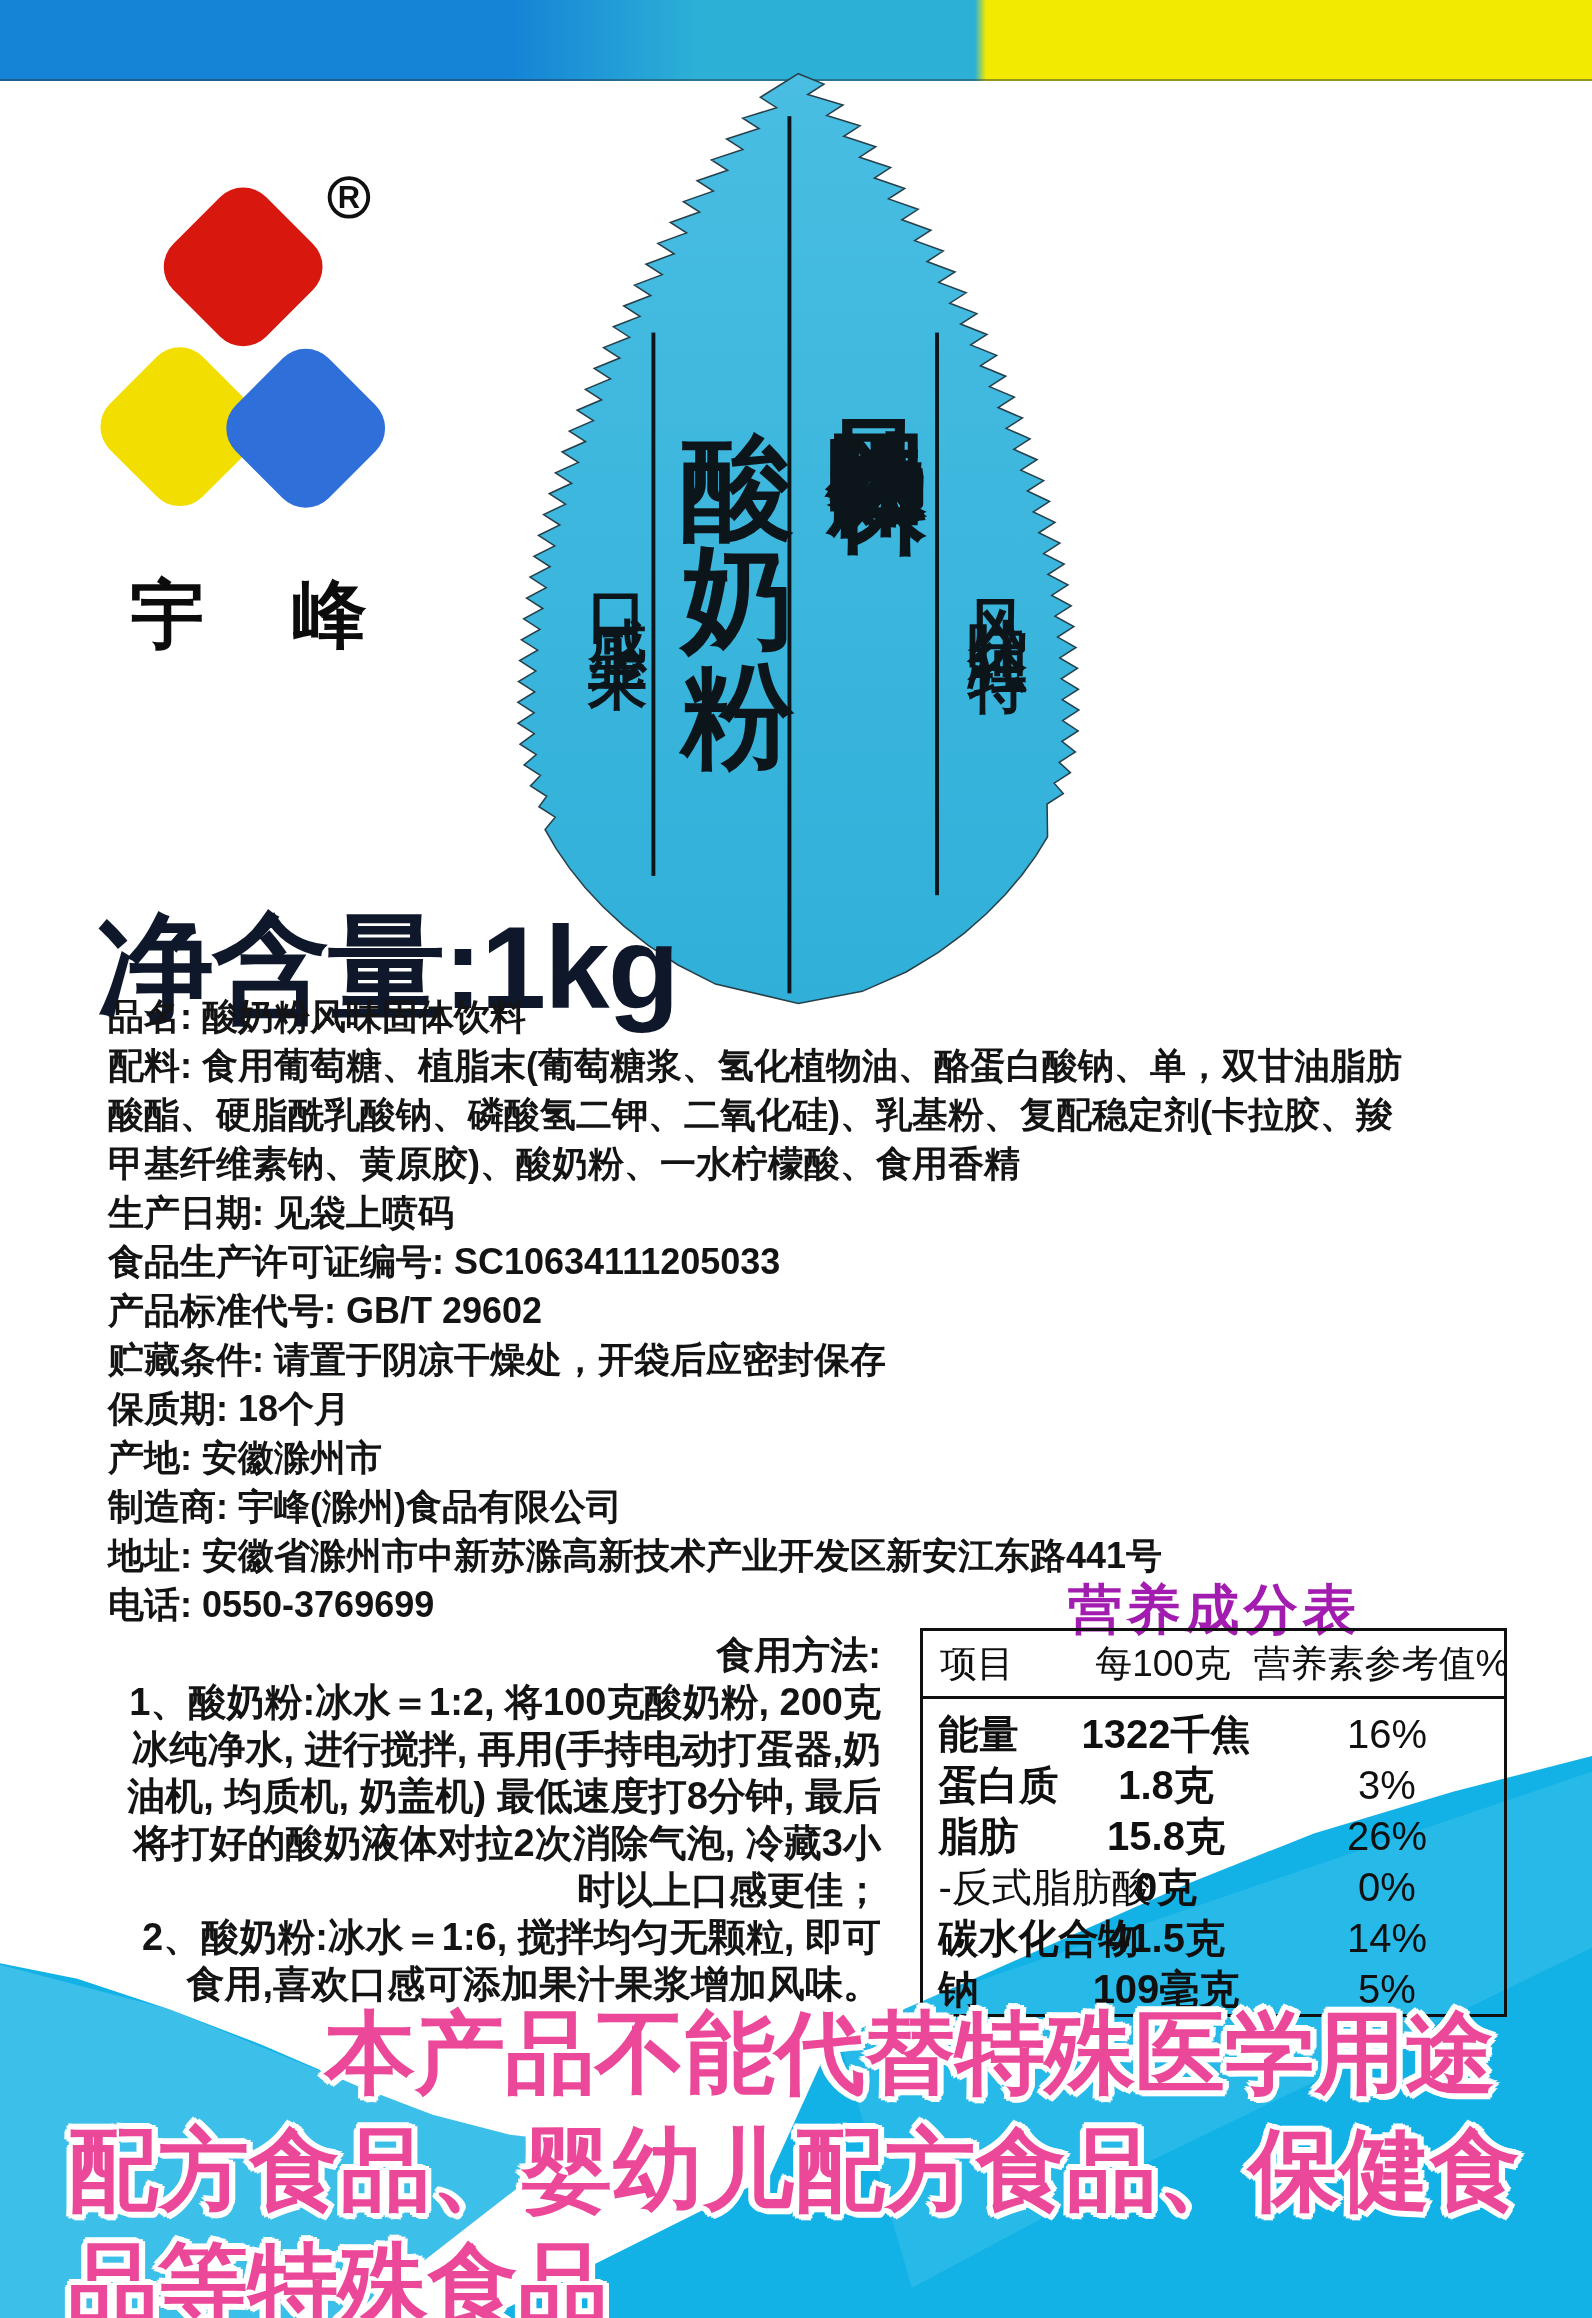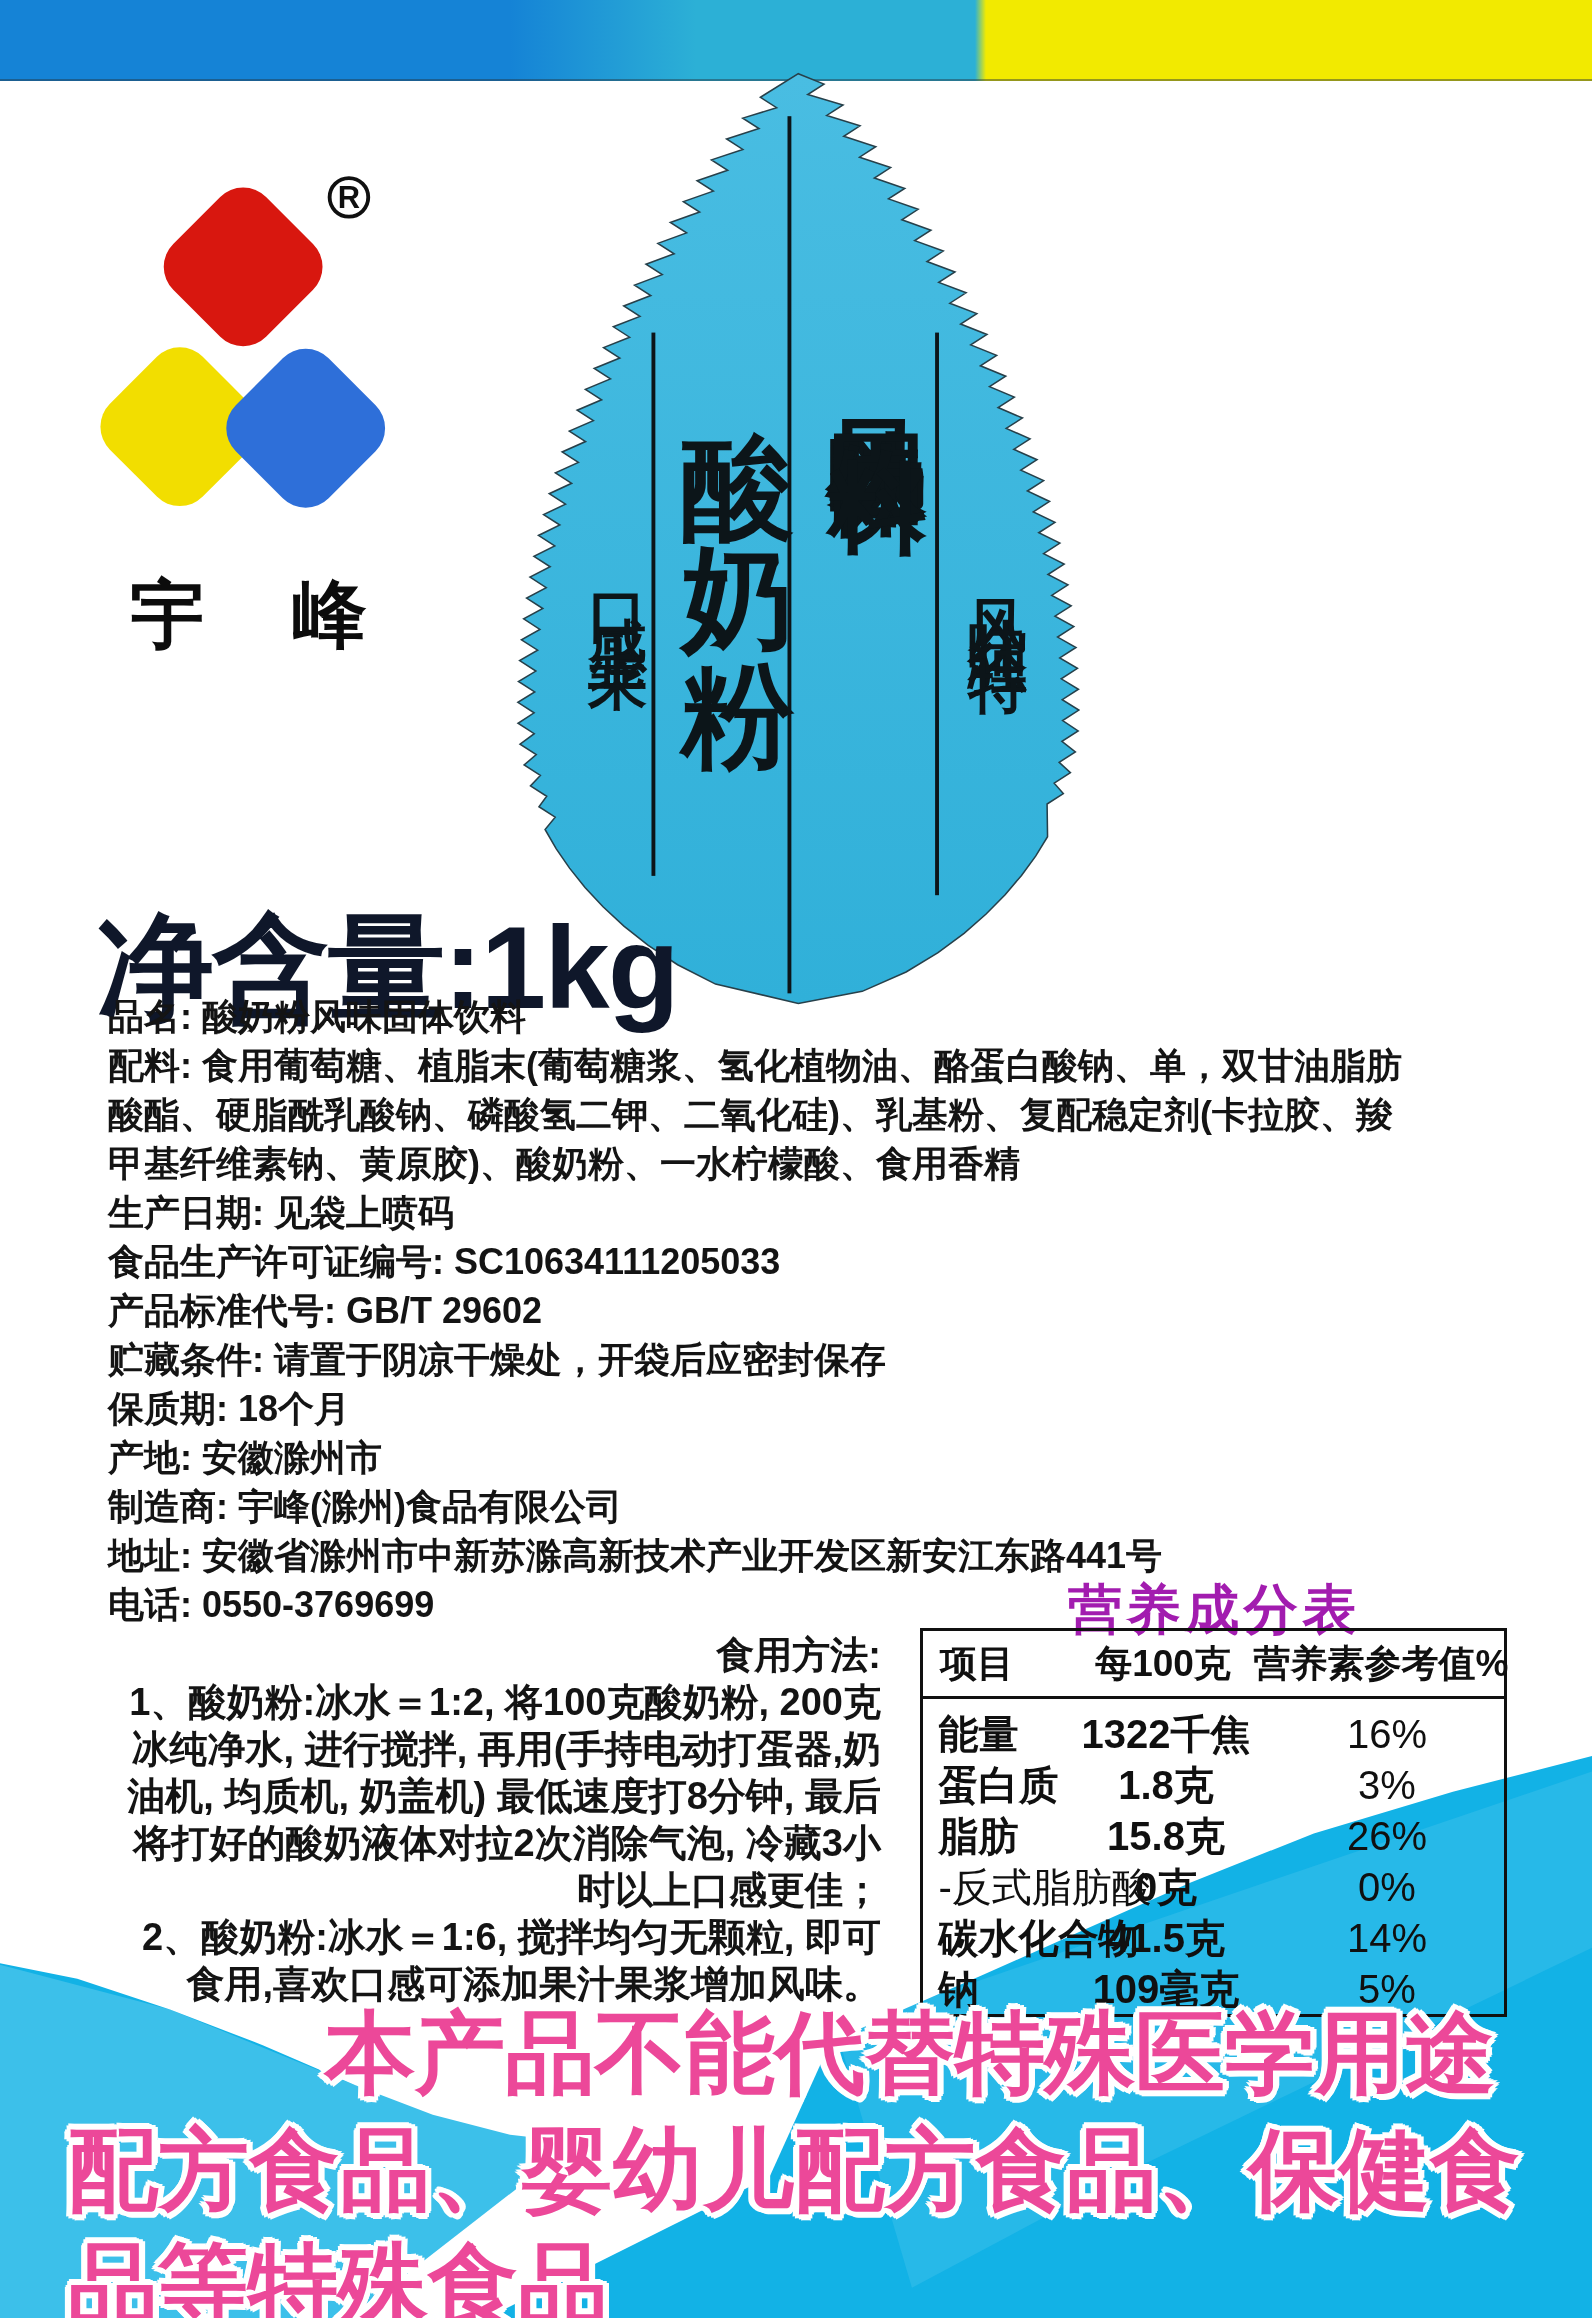--- a/index.html
+++ b/index.html
@@ -27,21 +27,21 @@
   .usage{position:absolute;left:100px;top:1632px;width:781px;font-size:38px;font-weight:600;
         color:#141414;line-height:47px;text-align:right;}
   .info div,.usage div{white-space:nowrap;}
   
   .wave-svg{position:absolute;left:0;top:0;width:1592px;height:2319px;z-index:1;}
   
   .nut-title{position:absolute;left:920px;top:1574px;width:589px;text-align:center;
              font-size:54px;font-weight:800;color:#a21caf;z-index:2;letter-spacing:4.6px;}
   .nut-table{position:absolute;left:920px;top:1628px;width:581px;height:383px;
              border:3.9px solid #101010;z-index:2;color:#101010;}
-  .nut-header{position:relative;height:65px;border-bottom:3.1px solid #101010;font-size:37px;font-weight:700;}
+  .nut-header{position:relative;height:65px;border-bottom:3.1px solid #101010;font-size:37px;font-weight:400;}
   .nut-header .c1{position:absolute;left:17px;top:50%;transform:translateY(-50%);}
   .nut-header .c2{position:absolute;left:240px;top:50%;transform:translate(-50%,-50%);}
   .nut-header .c3{position:absolute;left:458px;top:50%;transform:translate(-50%,-50%);white-space:nowrap;}
   .nut-rows{position:relative;padding-top:9.3px;}
   .nut-row{position:relative;height:51px;font-size:40px;}
   .nut-row .lab{position:absolute;left:15.5px;top:50%;transform:translateY(-50%);font-weight:700;white-space:nowrap;}
   .nut-row.thin .lab{font-weight:500;}
   .nut-row .val{position:absolute;left:243px;top:50%;transform:translate(-50%,-50%);font-weight:700;white-space:nowrap;}
   .nut-row .pct{position:absolute;left:464px;top:50%;transform:translate(-50%,-50%);font-weight:500;}
   

